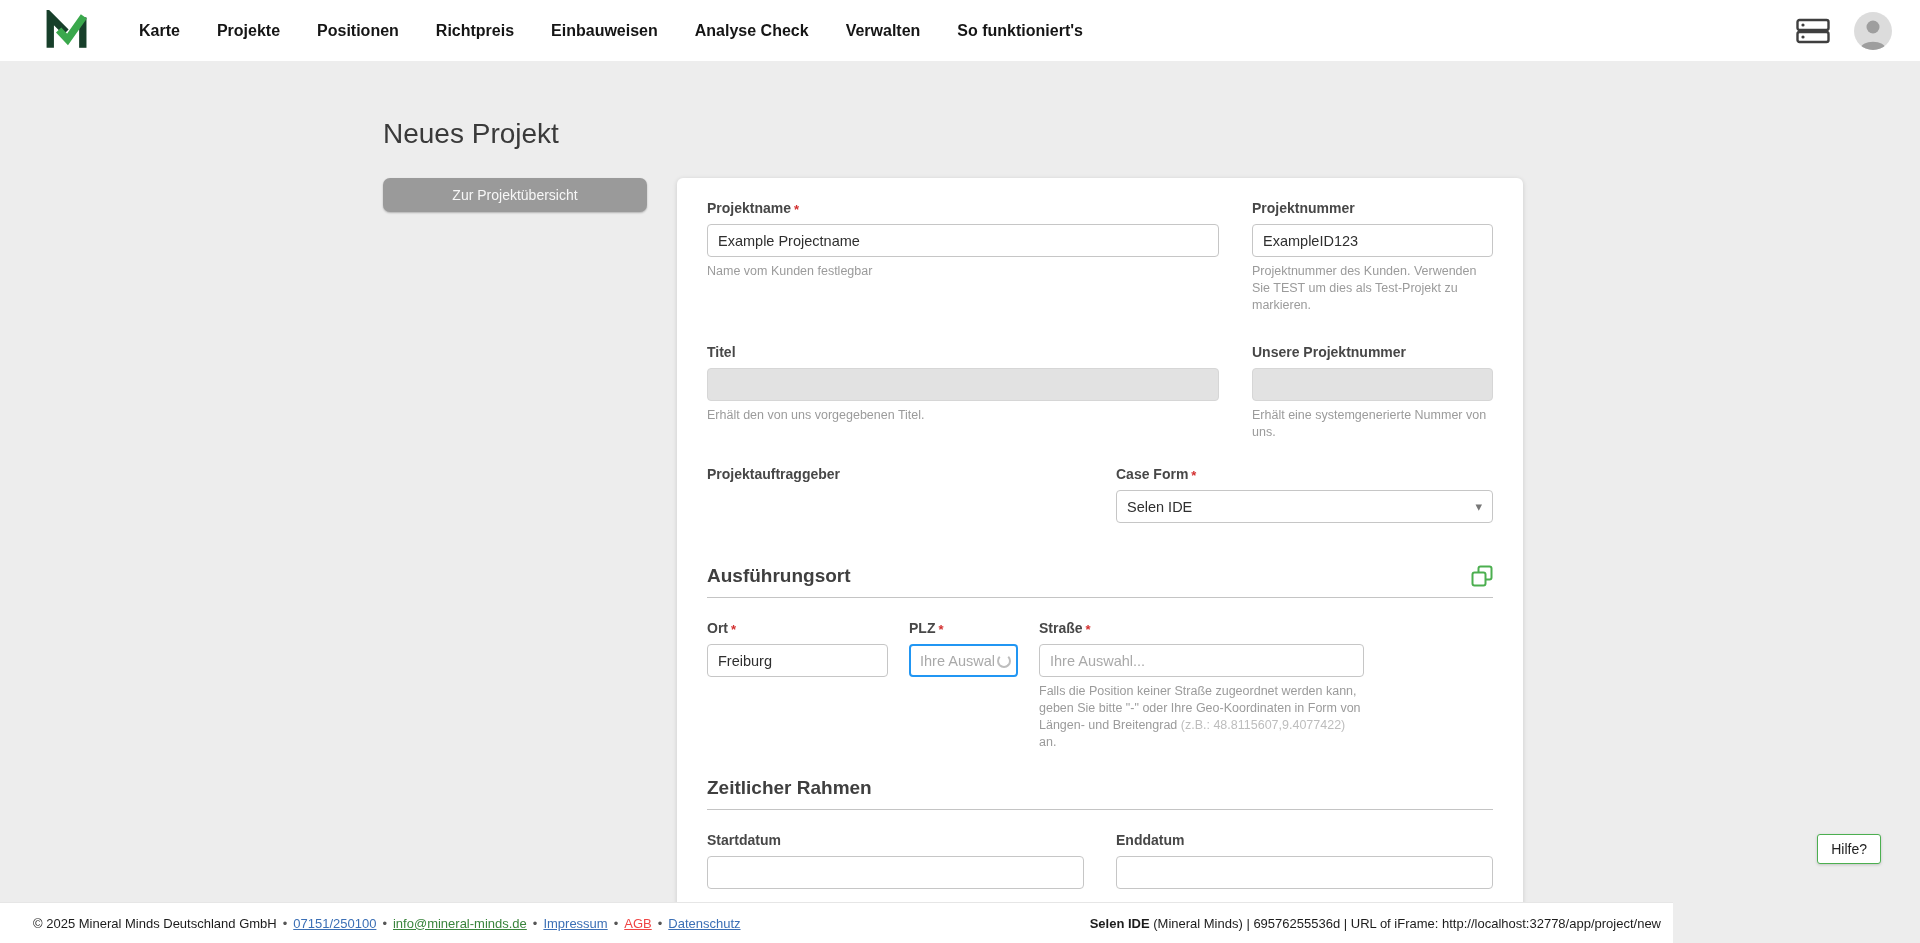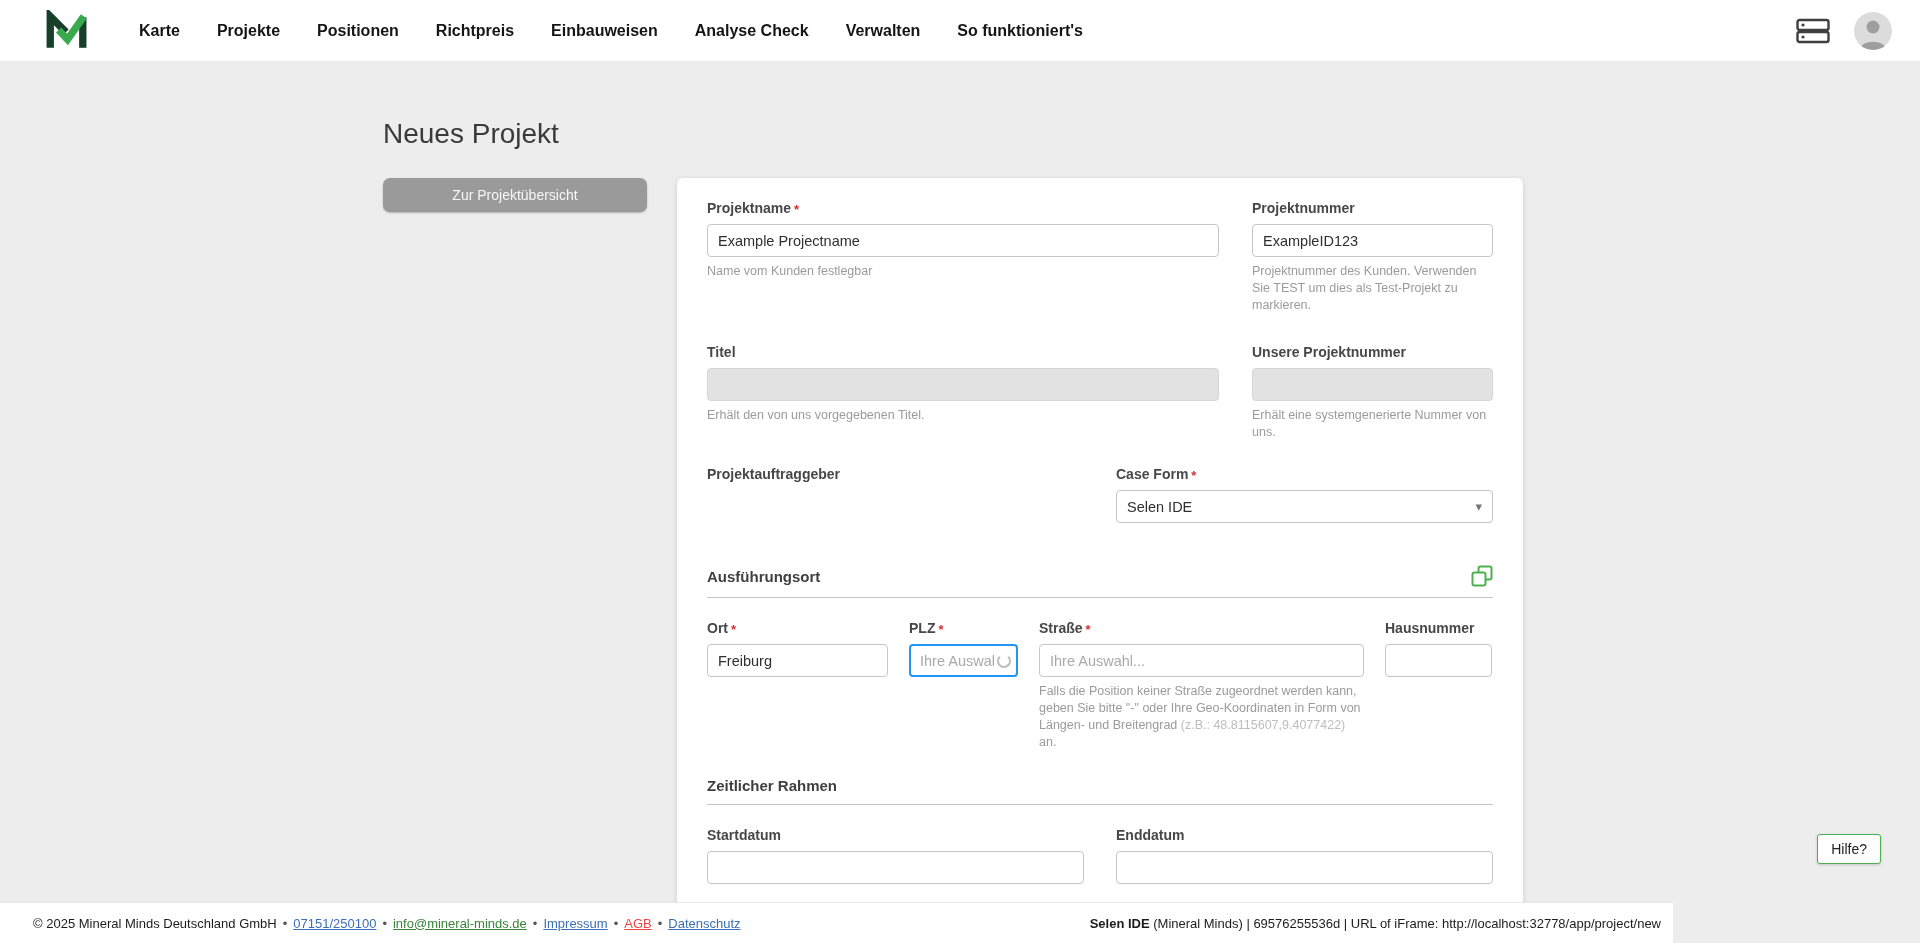--- a/index.html
+++ b/index.html
@@ -78,21 +78,21 @@
     width: 100%; height: 33px; border: 1px solid #c6c6c6; border-radius: 4px;
     padding: 0 10px; font-size: 14.5px; color: #2f2f2f; background: #fff;
     display: flex; align-items: center; justify-content: space-between; cursor: pointer;
   }
   .caret { color: #777; font-size: 13px; }
 
   .section-head {
     display: flex; align-items: center; justify-content: space-between;
     margin-top: 4px;
   }
-  .section-title { font-size: 15px; font-weight: 700; color: #3f3f3f; }
+  .section-title { font-size: 19px; font-weight: 700; color: #3f3f3f; }
   .section-rule { border: none; border-top: 1px solid #c4c4c4; margin: 10px 0 22px 0; }
   .copy-icon { width: 22px; height: 22px; cursor: pointer; }
 
   .input-wrap { position: relative; }
   .text-input.focused {
     border: 2px solid #2196f3; padding: 0 22px 0 9px;
   }
   .spinner {
     position: absolute; right: 7px; top: 50%; margin-top: -7px;
     width: 14px; height: 14px; border-radius: 50%;
@@ -253,26 +253,20 @@
           </div>
         </div>
         <div>
           <div class="field-label">
             <span>Straße</span>
               <span class="req">*</span>
           </div>
           <input class="text-input" type="text" placeholder="Ihre Auswahl..." style="">
           <div class="helper"><span>Falls die Position keiner Straße zugeordnet werden kann, geben Sie bitte "-" oder Ihre Geo-Koordinaten in Form von Längen- und Breitengrad </span><span class="lighter">(z.B.: 48.8115607,9.4077422)</span><span> an.</span></div>
         </div>
-        <div>
-          <div class="field-label">
-            <span>Hausnummer</span>
-          </div>
-          <input class="text-input" type="text" style="">
-        </div>
       </div>
 
       <div class="section-head" style="margin-top:26px;">
         <div class="section-title">Zeitlicher Rahmen</div>
       </div>
       <hr class="section-rule">
 
       <div class="row-half" style="margin-bottom:0;">
         <div>
           <div class="field-label">

